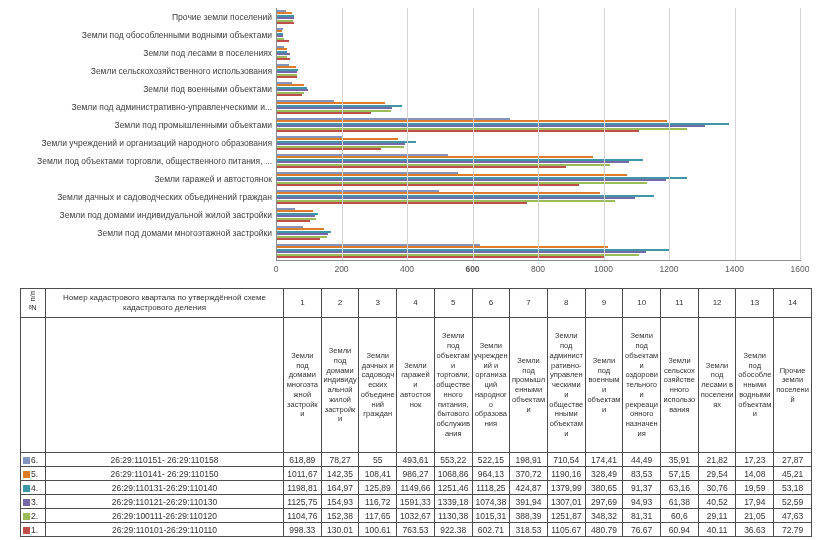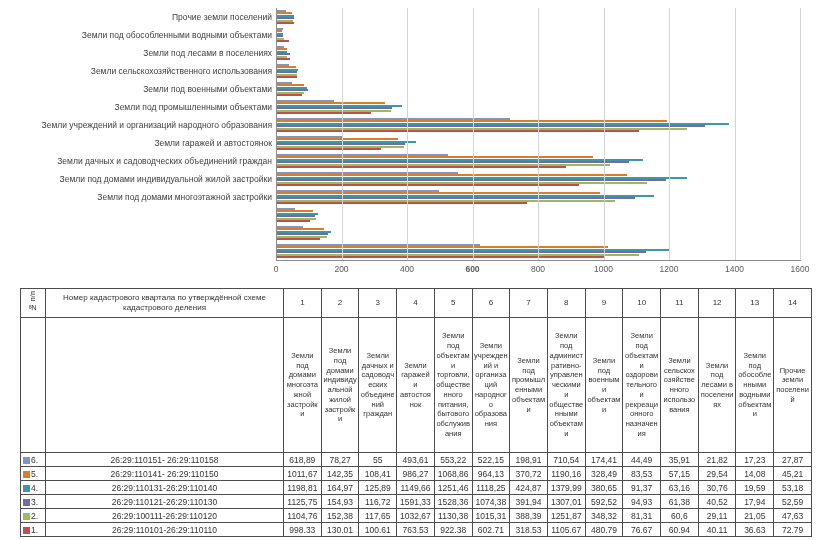--- a/index.html
+++ b/index.html
@@ -38,22 +38,24 @@
 </head>
 <body>
 
 <div class="chart">
   <div class="labels" id="cat-labels">
       <div class="cat-label">Прочие земли поселений</div>
       <div class="cat-label">Земли под обособленными водными объектами</div>
       <div class="cat-label">Земли под лесами в поселениях</div>
       <div class="cat-label">Земли сельскохозяйственного использования</div>
       <div class="cat-label">Земли под военными объектами</div>
+      <div class="cat-label">Земли под административно-управленческими  и...</div>
       <div class="cat-label">Земли под промышленными объектами</div>
       <div class="cat-label">Земли учреждений и организаций народного образования</div>
+      <div class="cat-label">Земли под объектами торговли, общественного питания, ...</div>
       <div class="cat-label">Земли гаражей и автостоянок</div>
       <div class="cat-label">Земли дачных и садоводческих объединений граждан</div>
       <div class="cat-label">Земли под домами  индивидуальной жилой застройки</div>
       <div class="cat-label">Земли под домами  многоэтажной застройки</div>
     </div>
   <div class="plot" id="plot">
       <div class="gridline" style="left: calc(12.5% - 1px);"></div>
       <div class="gridline" style="left: calc(25% - 1px);"></div>
       <div class="gridline" style="left: calc(37.5% - 1px);"></div>
       <div class="gridline" style="left: calc(50% - 1px);"></div>
@@ -297,25 +299,25 @@
         <td>19,59</td>
         <td>53,18</td>
       </tr>
       <tr class="r-data">
         <td class="c-rownum"><span class="swatch" style="background: rgb(118, 104, 169);"></span>3.</td>
         <td>26:29:110121-26:29:110130</td>
         <td>1125,75</td>
         <td>154,93</td>
         <td>116,72</td>
         <td>1591,33</td>
-        <td>1528,36</td>
+        <td>1339,18</td>
         <td>1074,38</td>
         <td>391,94</td>
         <td>1307,01</td>
-        <td>592,52</td>
+        <td>297,69</td>
         <td>94,93</td>
         <td>61,38</td>
         <td>40,52</td>
         <td>17,94</td>
         <td>52,59</td>
       </tr>
       <tr class="r-data">
         <td class="c-rownum"><span class="swatch" style="background: rgb(155, 187, 89);"></span>2.</td>
         <td>26:29:100111-26:29:110120</td>
         <td>1104,76</td>

